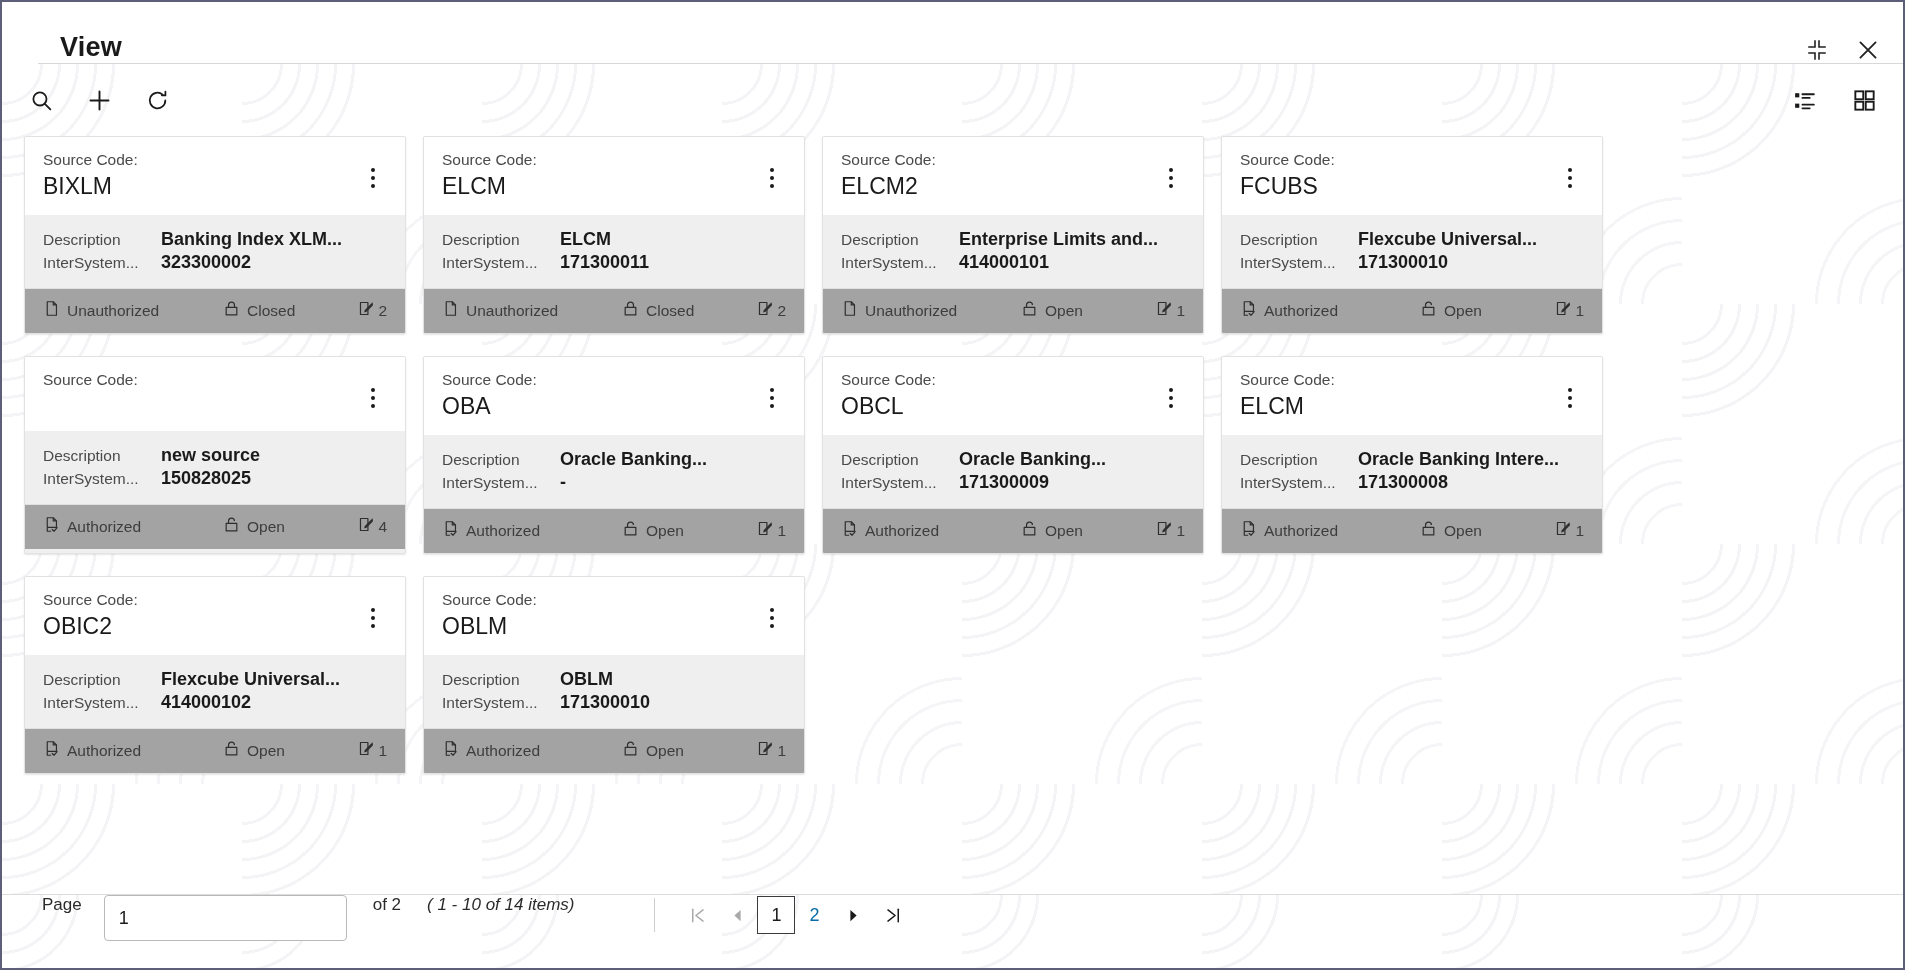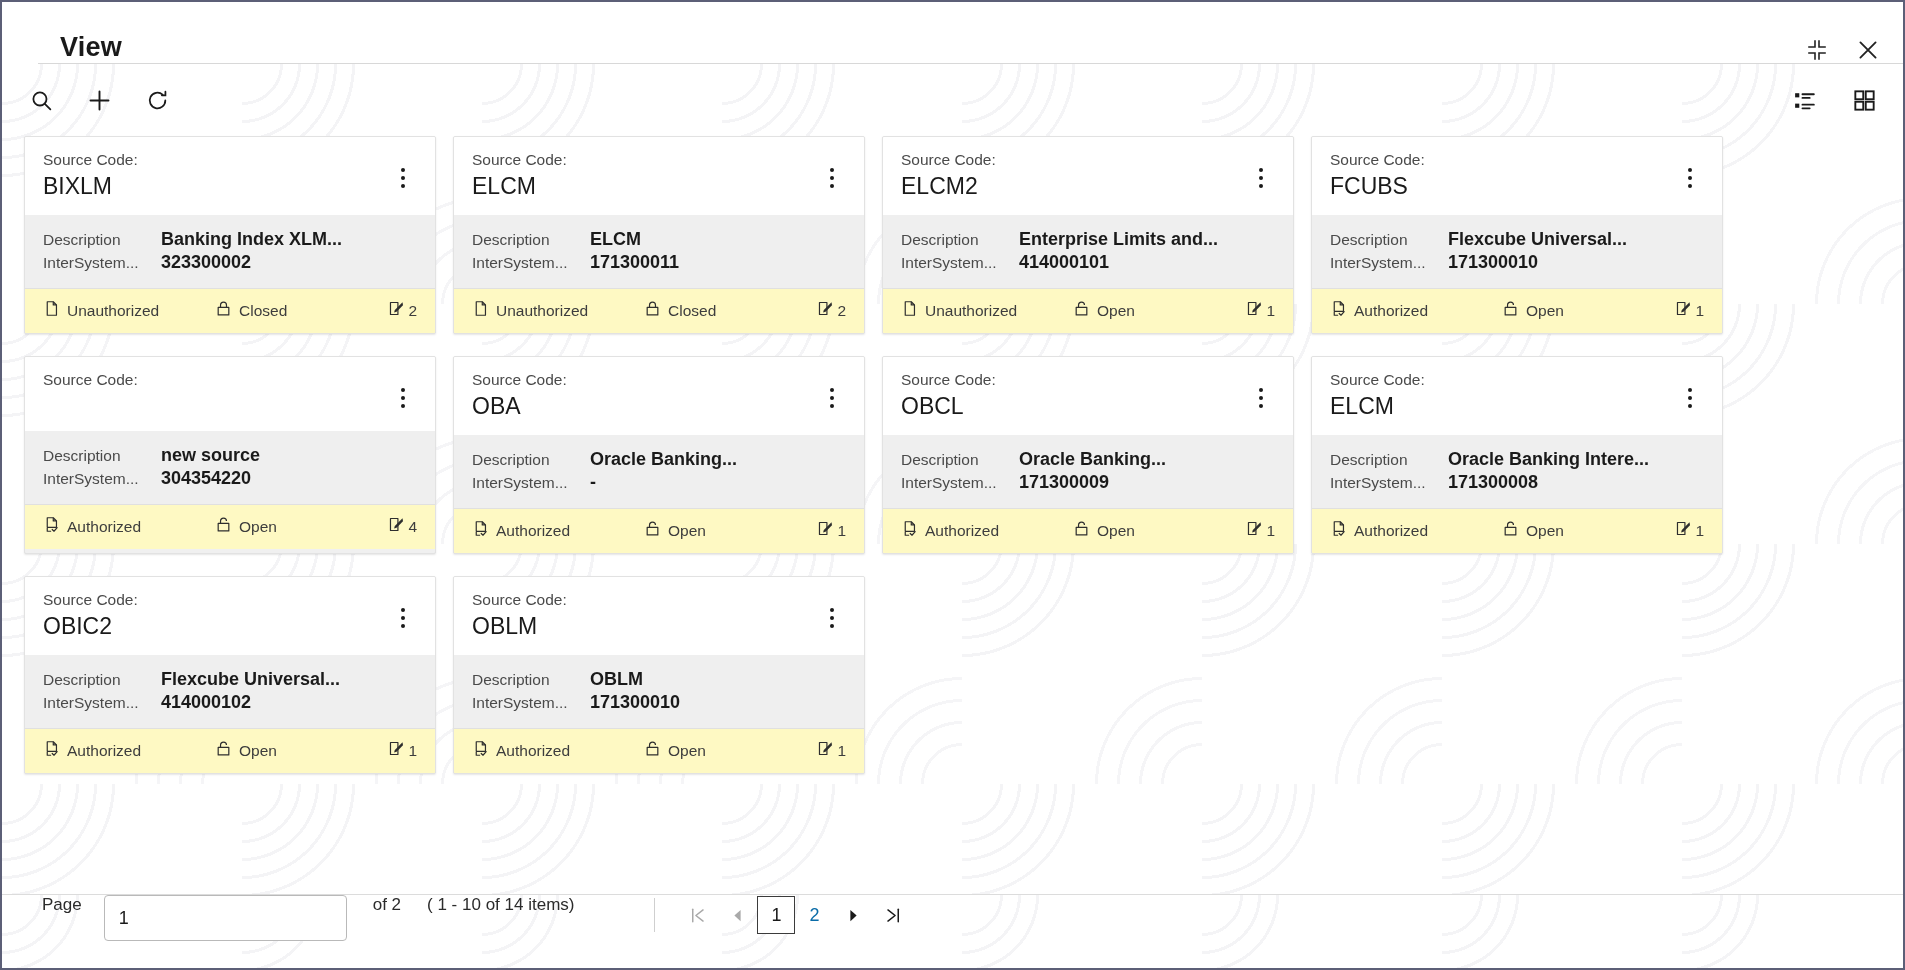--- a/index.html
+++ b/index.html
@@ -85,21 +85,21 @@
 
   
   .card-grid {
     display: flex;
     flex-wrap: wrap;
     gap: 22px 17px;
     padding: 0 22px;
     align-content: flex-start;
   }
   .card {
-    width: 412px;
+    width: 382px;
     background: #f0f0f0;
     border: 1px solid #e2e2e2;
     border-radius: 2px;
     box-shadow: 0 1px 2px rgba(0,0,0,0.10);
     overflow: hidden;
     cursor: pointer;
   }
   .card-head {
     background: #ffffff;
     padding: 13px 18px 14px 18px;
@@ -158,25 +158,25 @@
     font-weight: bold;
     color: #1a1a1a;
     white-space: nowrap;
     overflow: hidden;
     text-overflow: ellipsis;
     flex: 1;
     min-width: 0;
   }
 
   .card-footer {
-    background: #fef9c3;
+    background: #a3a3a3;
     display: flex;
     align-items: center;
     padding: 11px 18px 12px 18px;
-    gap: 0;
+    gap: 8px;
   }
   .foot-item {
     display: flex;
     align-items: center;
     gap: 7px;
     font-size: 15.5px;
     color: #3d3d3d;
     white-space: nowrap;
   }
   .foot-auth { flex: 0 0 172px; }
@@ -207,21 +207,21 @@
     border: 1px solid #b9b9b9;
     border-radius: 4px;
     background: #ffffff;
     font-size: 18px;
     color: #1a1a1a;
     padding: 0 14px;
     font-family: "Liberation Sans", sans-serif;
     outline: none;
   }
   .pg-of { font-size: 17px; color: #2b2b2b; margin-left: 26px; }
-  .pg-items { font-size: 17px; color: #2b2b2b; margin-left: 26px; }
+  .pg-items { font-size: 17px; color: #2b2b2b; margin-left: 26px; font-style: italic; }
   .pg-nav { display: flex; align-items: center; margin-left: 62px; gap: 0; }
   .pg-btn {
     min-width: 40px; height: 40px;
     display: flex; align-items: center; justify-content: center;
     cursor: pointer;
     font-size: 18px;
     color: #1a1a1a;
     background: transparent;
     border: 1px solid transparent;
   }
@@ -494,21 +494,21 @@
               <i></i>
             </div>
           </div>
           <div class="card-body">
             <div class="kv-row">
               <span class="kv-key">Description</span>
               <span class="kv-val">new source</span>
             </div>
             <div class="kv-row">
               <span class="kv-key">InterSystem...</span>
-              <span class="kv-val">304354220</span>
+              <span class="kv-val">150828025</span>
             </div>
           </div>
           <div class="card-footer">
             <span class="foot-item foot-auth">
               <span><svg width="17" height="17" viewBox="0 0 24 24" fill="none" stroke="#2e2e2e" stroke-width="1.7" stroke-linejoin="round">
                   <path d="M6 2.5 L14.5 2.5 L19 7 L19 16 L6 16 L6 2.5 Z"></path>
                   <path d="M14.5 2.5 L14.5 7 L19 7"></path>
                   <path d="M6 17 L6 21.5 L11.5 21.5"></path>
                   <path d="M13 19 L15.5 21.5 L20 16.5" stroke-linecap="round"></path>
                 </svg></span>

